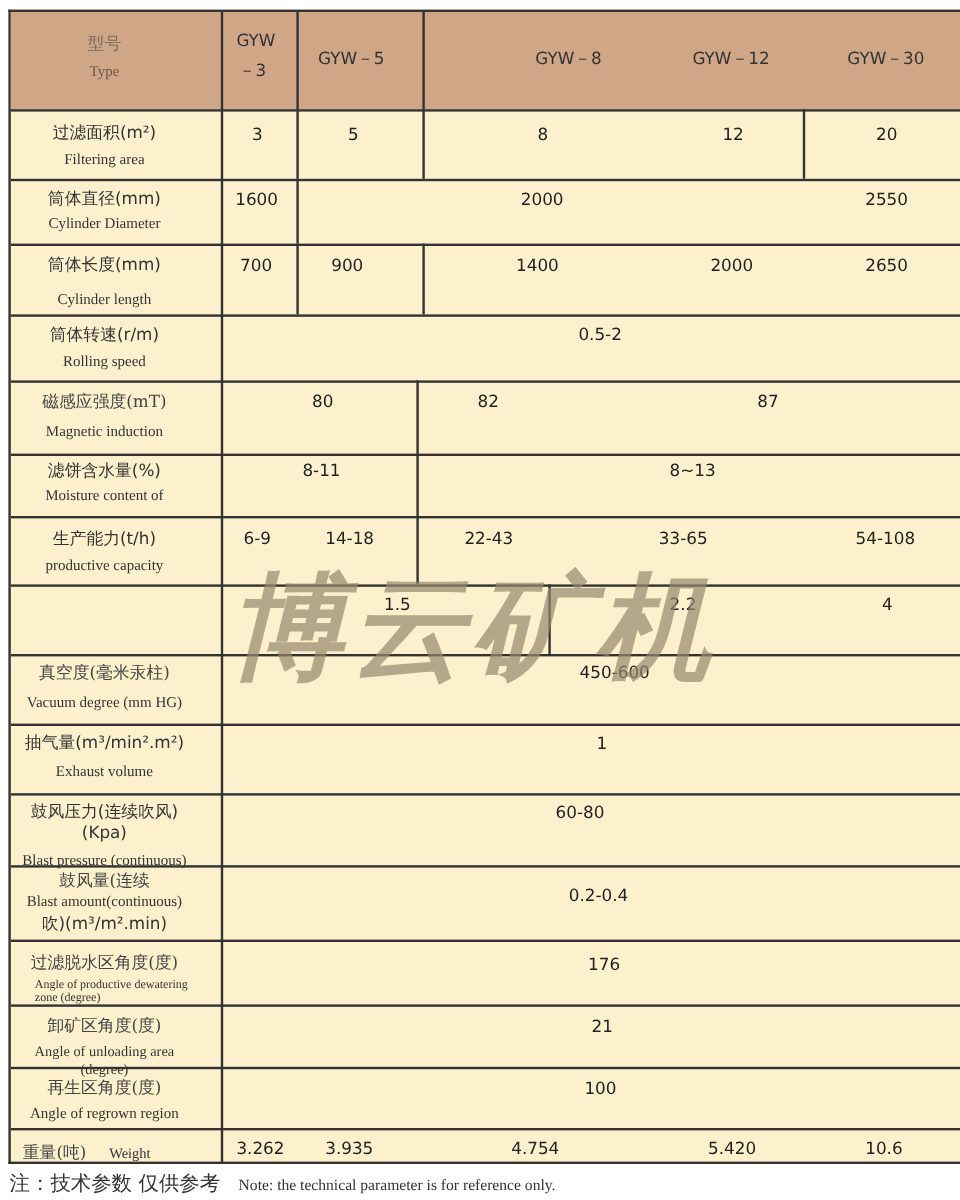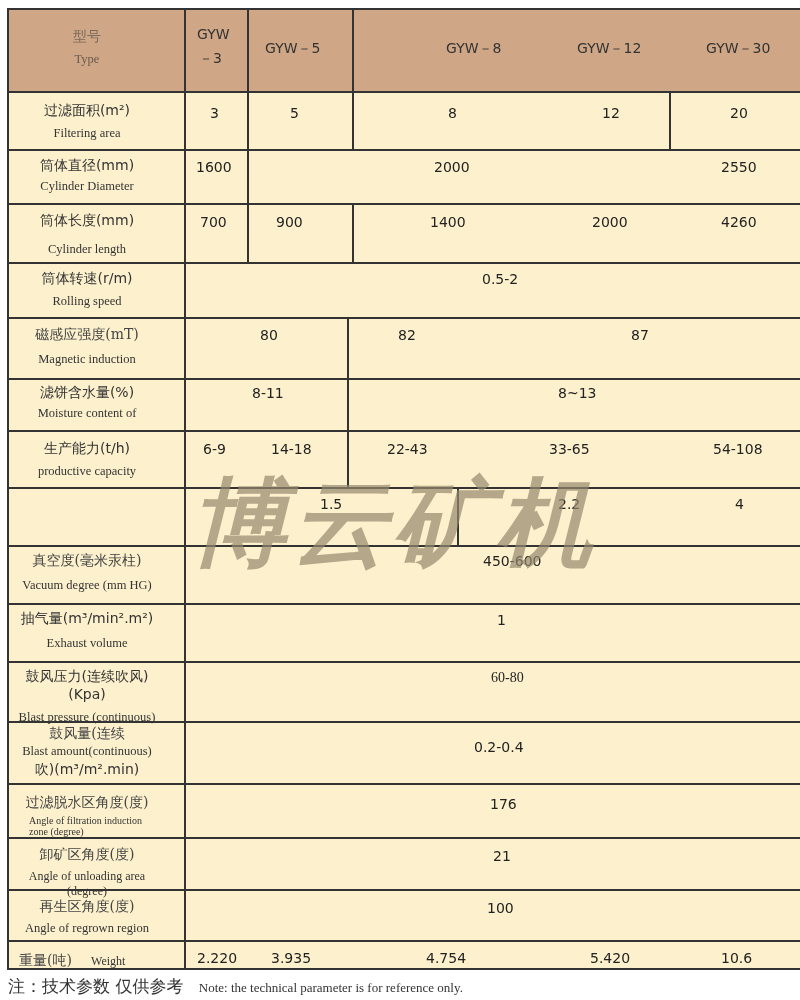--- a/index.html
+++ b/index.html
@@ -84,21 +84,21 @@
   <div class="val" style="left:712px;top:149px;">2550</div>
 
   <div class="lbl" style="top:202px;">
     <div class="zhs">筒体长度(mm)</div>
     <div class="en" style="margin-top:12px;">Cylinder length</div>
   </div>
   <div class="val" style="left:191px;top:204px;">700</div>
   <div class="val" style="left:267px;top:204px;">900</div>
   <div class="val" style="left:421px;top:204px;">1400</div>
   <div class="val" style="left:583px;top:204px;">2000</div>
-  <div class="val" style="left:712px;top:204px;">4260</div>
+  <div class="val" style="left:712px;top:204px;">2650</div>
 
   <div class="lbl" style="top:260px;">
     <div class="zhs">筒体转速(r/m)</div>
     <div class="en" style="margin-top:6px;">Rolling speed</div>
   </div>
   <div class="val" style="left:473px;top:261px;">0.5-2</div>
 
   <div class="lbl" style="top:316px;">
     <div class="zh">磁感应强度(mT)</div>
     <div class="en" style="margin-top:8px;">Magnetic induction</div>
@@ -137,53 +137,53 @@
   <div class="lbl" style="top:600px;">
     <div class="zhs">抽气量(m³/min².m²)</div>
     <div class="en" style="margin-top:8px;">Exhaust volume</div>
   </div>
   <div class="val" style="left:488px;top:602px;">1</div>
 
   <div class="lbl" style="top:658px;">
     <div class="zhs">鼓风压力(连续吹风)(Kpa)</div>
     <div class="en" style="margin-top:8px;">Blast pressure (continuous)</div>
   </div>
-  <div class="val" style="left:482px;top:660px;font-family:Liberation Serif, serif;">60-80</div>
+  <div class="val" style="left:454px;top:660px;">60-80</div>
 
   <div class="lbl" style="top:715px;">
     <div class="zh">鼓风量(连续</div>
     <div class="en" style="margin-top:1px;">Blast amount(continuous)</div>
     <div class="zhs" style="margin-top:2px;">吹)(m³/m².min)</div>
   </div>
   <div class="val" style="left:465px;top:729px;">0.2-0.4</div>
 
   <div class="lbl" style="top:784px;">
     <div class="zh">过滤脱水区角度(度)</div>
-    <div class="ens" style="margin-top:3px;">Angle of filtration induction</div>
+    <div class="ens" style="margin-top:3px;">Angle of productive dewatering</div>
     <div class="ens">zone (degree)</div>
   </div>
   <div class="val" style="left:481px;top:786px;">176</div>
 
   <div class="lbl" style="top:836px;">
     <div class="zh">卸矿区角度(度)</div>
     <div class="en" style="margin-top:5px;font-size:12px;">Angle of unloading area (degree)</div>
   </div>
   <div class="val" style="left:484px;top:838px;">21</div>
 
   <div class="lbl" style="top:888px;">
     <div class="zh">再生区角度(度)</div>
     <div class="en" style="margin-top:5px;">Angle of regrown region</div>
   </div>
   <div class="val" style="left:478px;top:890px;">100</div>
 
   <div class="lbl" style="top:940px;text-align:left;padding-left:10px;width:166px;">
     <span class="zh">重量(吨)</span>
     <span class="en" style="margin-left:14px;font-size:12px;">Weight</span>
   </div>
-  <div class="val" style="left:188px;top:940px;">2.220</div>
+  <div class="val" style="left:188px;top:940px;">3.262</div>
   <div class="val" style="left:262px;top:940px;">3.935</div>
   <div class="val" style="left:417px;top:940px;">4.754</div>
   <div class="val" style="left:581px;top:940px;">5.420</div>
   <div class="val" style="left:712px;top:940px;">10.6</div>
 </div>
 
 <div class="wm">博云矿机</div>
 
 <div class="note">
   <span>注：技术参数  仅供参考</span>

